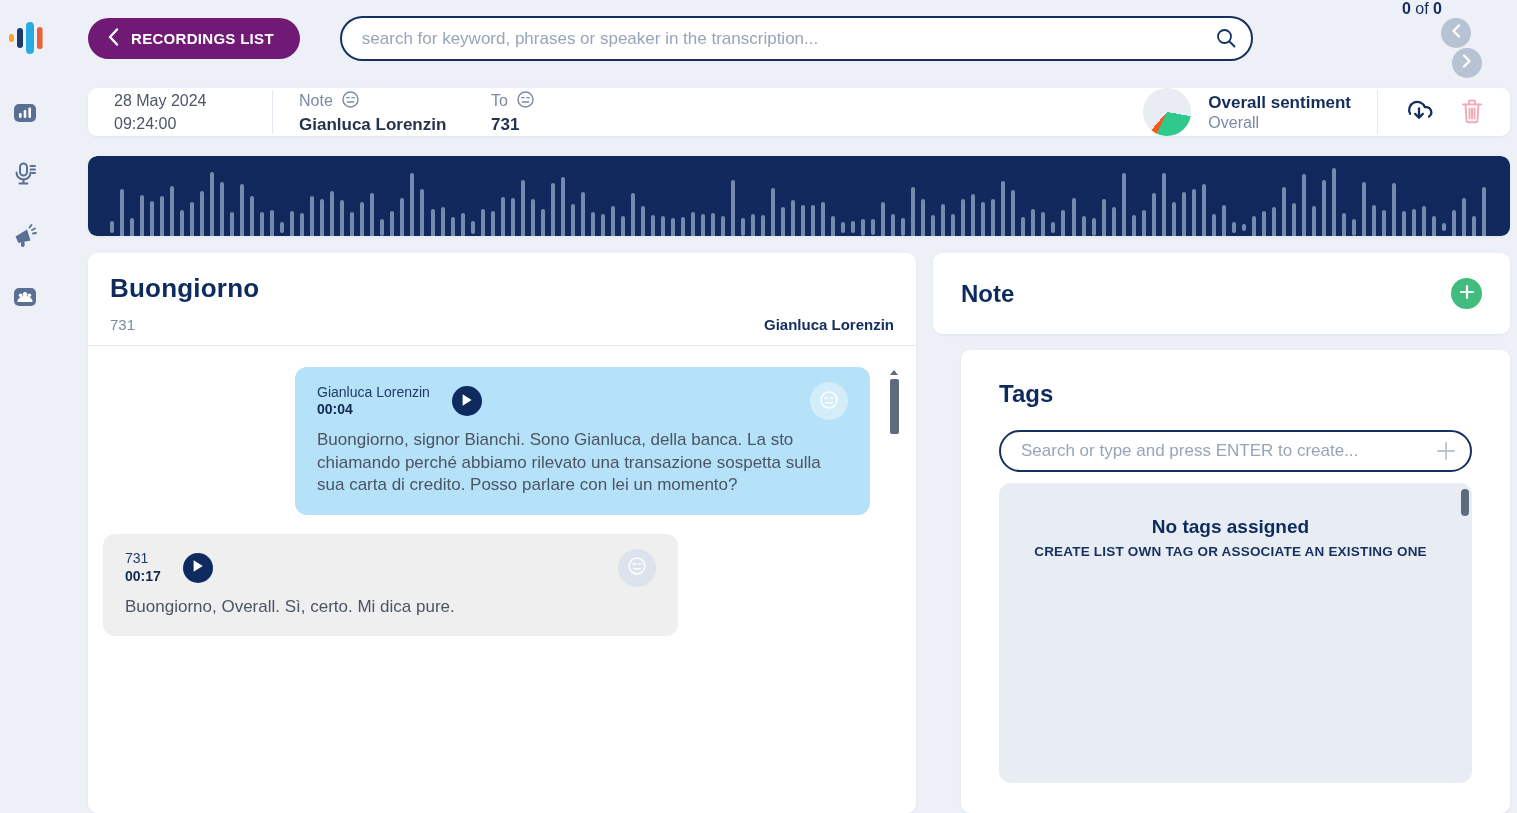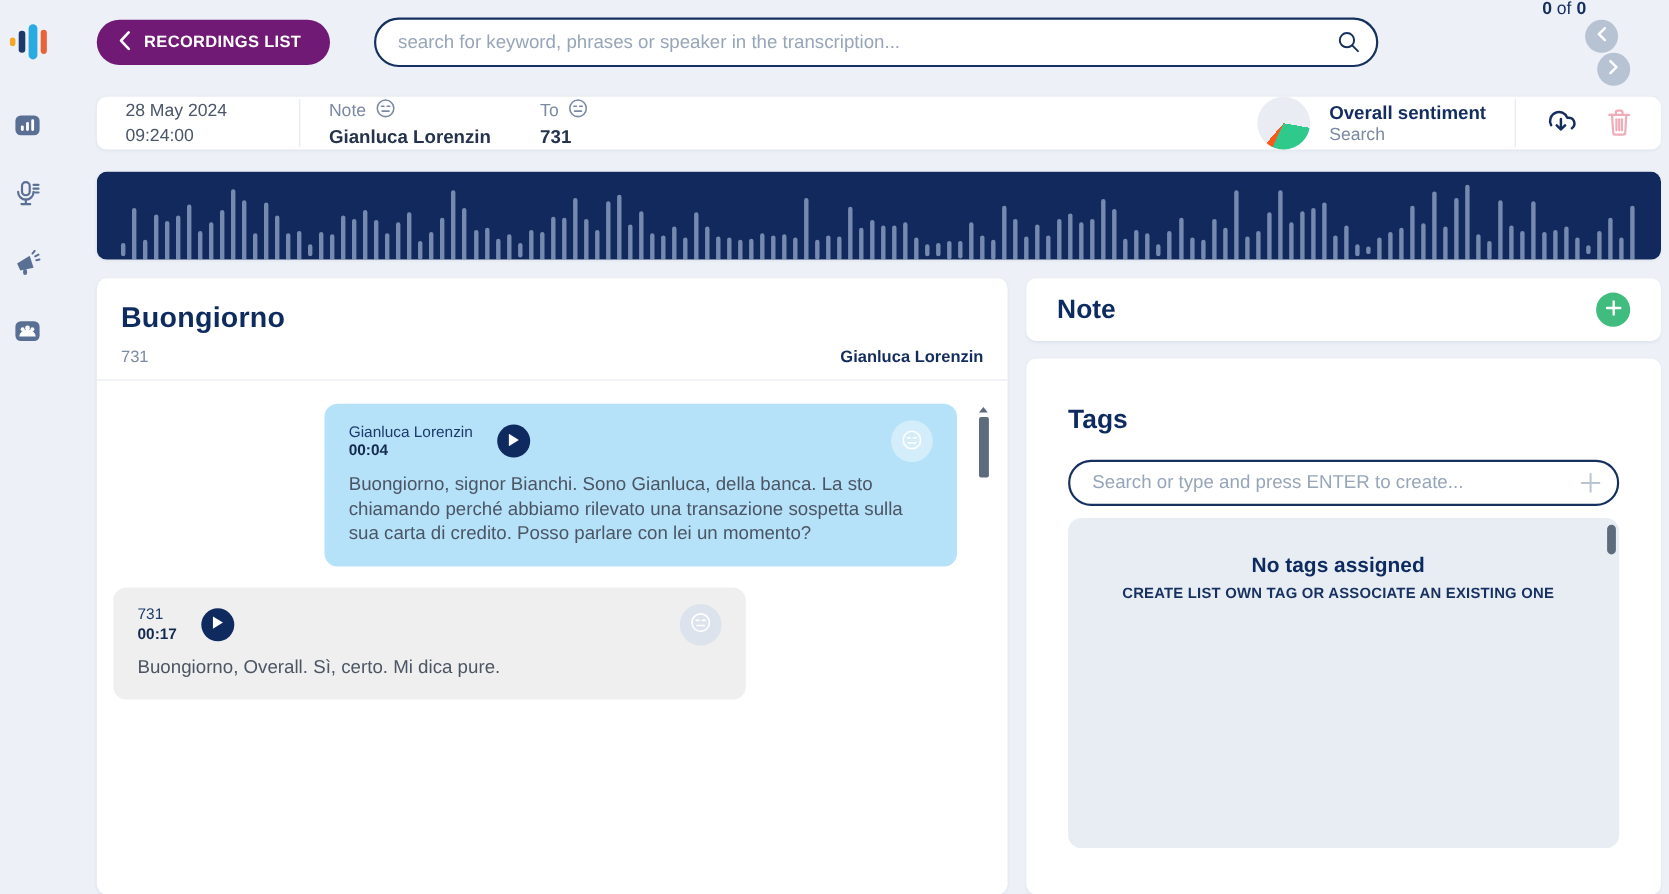--- a/index.html
+++ b/index.html
@@ -82,21 +82,21 @@
   .t-scroll { position:absolute; right:17px; top:24px; width:10px; display:flex; flex-direction:column; align-items:center; }
   .t-scroll-arrow { width:0; height:0; border-left:4px solid transparent; border-right:4px solid transparent;
     border-bottom:5px solid #5d6b7d; margin-bottom:4px; }
   .t-scroll-thumb { width:9px; height:55px; background:#5d6b7d; border-radius:2px; cursor:pointer; }
 
   .right-col { flex:1; display:flex; flex-direction:column; }
   .note-card { height:85px; display:flex; align-items:center; padding:0 28px; margin-bottom:16px; }
   .panel-title { font-size:24px; font-weight:bold; color:#0d2b5e; }
   .plus-green { margin-left:auto; width:31px; height:31px; border-radius:50%; background:#3fbc7e;
     border:none; display:flex; align-items:center; justify-content:center; cursor:pointer; }
-  .tags-card { flex:0 0 460px; padding:42px 38px; }
+  .tags-card { flex:0 0 460px; padding:30px 38px;margin-left:28px; }
   .tag-search { position:relative; margin-top:22px; }
   .tag-search input { width:100%; height:42px; border:2px solid #16305f; border-radius:22px;
     padding:0 44px 0 20px; font-size:17px; color:#3c4a61; background:#fff; font-family:inherit; }
   .tag-search input::placeholder { color:#97a5b8; }
   .tag-plus { position:absolute; right:15px; top:10px; cursor:pointer; }
   .tags-panel { position:relative; margin-top:11px; background:#e8edf4; border-radius:12px;
     height:300px; padding:33px 18px 0 8px; }
   .tags-empty-title { text-align:center; font-size:19px; font-weight:bold; color:#0d2b5e; }
   .tags-empty-sub { text-align:center; font-size:13.5px; font-weight:bold; color:#16305f; margin-top:6px; letter-spacing:.2px; }
   .chips { display:flex; gap:10px; margin:38px 0 0 8px; }
@@ -242,21 +242,21 @@
               <line x1="8" y1="15.2" x2="16" y2="15.2"></line>
             </svg>
           </span>
         </div>
         <div class="party-name">731</div>
       </div>
       <div class="sentiment">
         <div class="pie" id="sentiment-pie" style="background: conic-gradient(rgb(233, 236, 242) 0deg, rgb(233, 236, 242) 100deg, rgb(47, 201, 139) 100deg, rgb(47, 201, 139) 205deg, rgb(251, 90, 29) 205deg, rgb(251, 90, 29) 221deg, rgb(233, 236, 242) 221deg, rgb(233, 236, 242) 360deg);"></div>
         <div class="sent-text">
           <div class="sent-title">Overall sentiment</div>
-          <div class="sent-val">Search</div>
+          <div class="sent-val">Overall</div>
         </div>
       </div>
       <div class="vdiv"></div>
       <div class="actions">
         <button class="icon-btn">
           <span>
             <svg width="30" height="27" viewBox="0 0 24 24" fill="none" stroke="#132d5e" stroke-width="2" stroke-linecap="round" stroke-linejoin="round">
               <path d="M20.9 17.4 A4.6 4.6 0 0 0 18.5 9 h-1.3 A7.2 7.2 0 1 0 4.1 14.9"></path>
               <polyline points="8.6,15 12,18.4 15.4,15"></polyline>
               <line x1="12" y1="10" x2="12" y2="18"></line>

